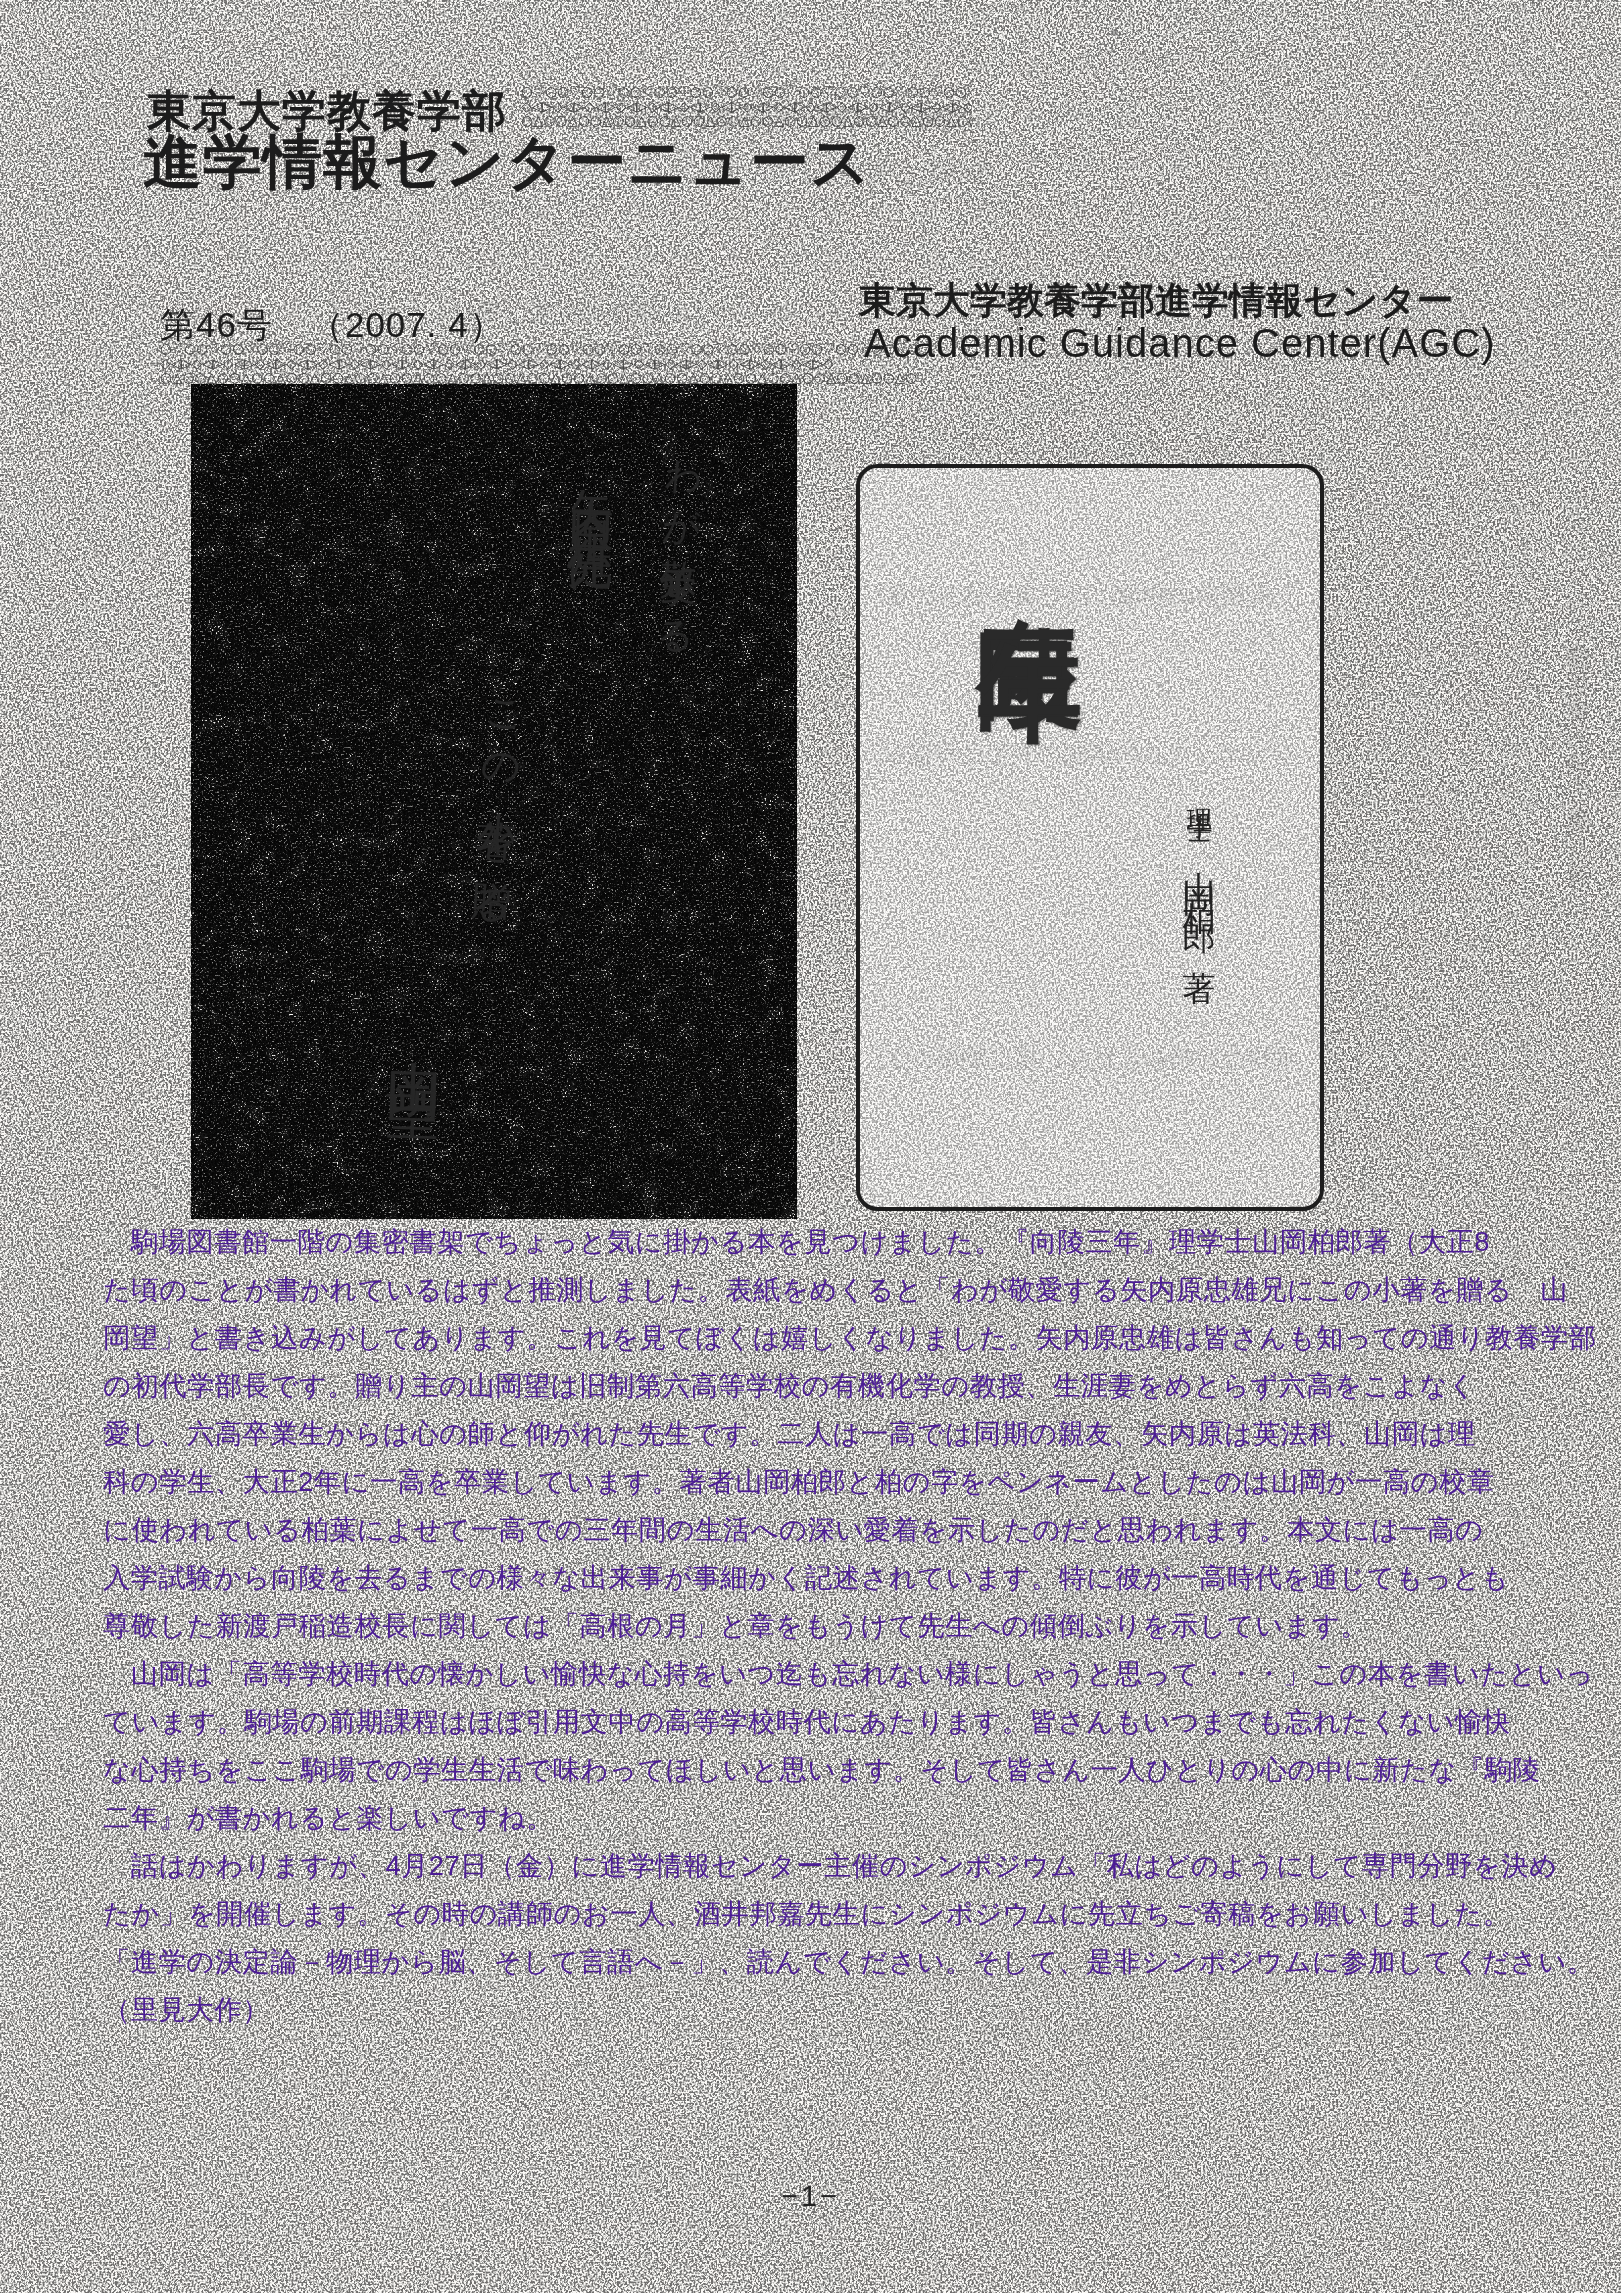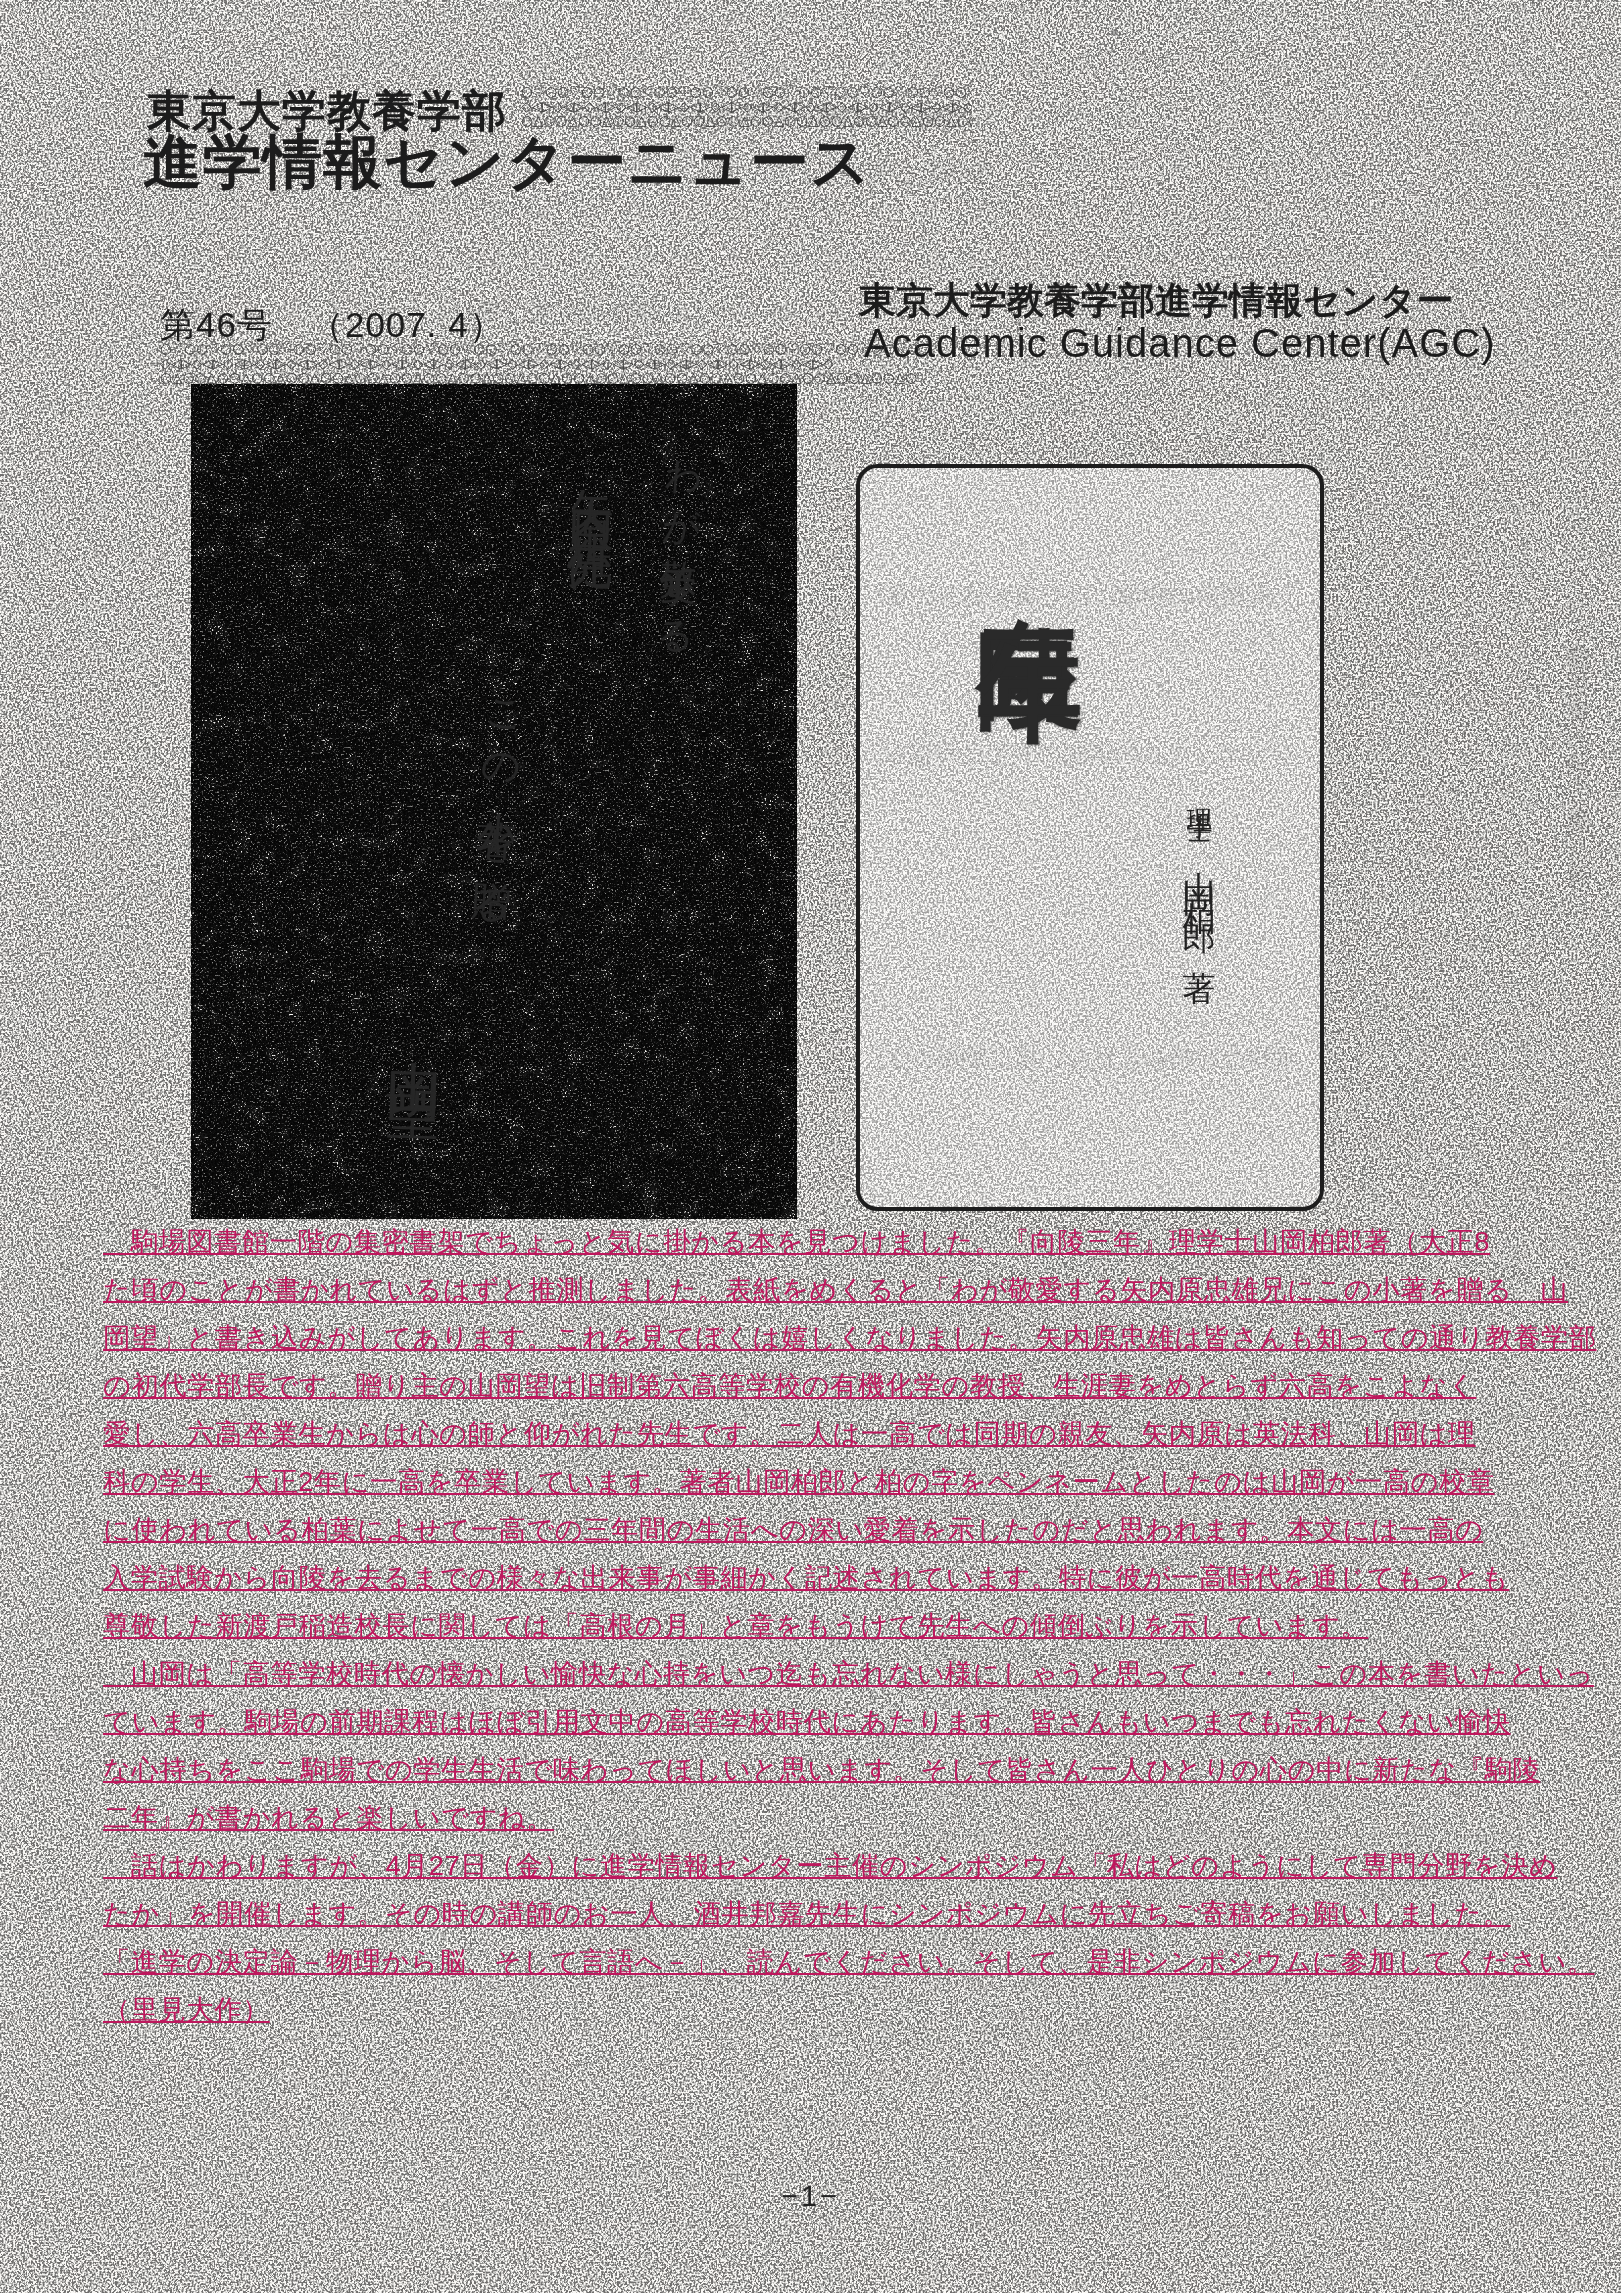--- a/index.html
+++ b/index.html
@@ -58,21 +58,21 @@
     color:#222; font-family:"Liberation Serif","DejaVu Serif",serif;
   }
   .cover-author .degree { font-size:25.5px; letter-spacing:4.9px; }
   .cover-author .name   { font-size:33px; letter-spacing:15.7px; margin-top:25.5px; }
   .cover-author .suffix { font-size:33px; margin-top:19.6px; }
 
   
   .body-text { left:103px; top:1218px; width:1421px; }
   .body-text .line {
     height:48px; line-height:48px; font-size:27.4px; letter-spacing:0.4px;
-    white-space:pre; color:#be185d;text-decoration:underline;
+    white-space:pre; color:#4c1d95;
   }
   .footer-num { left:0; top:2180px; width:1621px; text-align:center;
     font-size:29px; letter-spacing:2.9px; color:#222; }
 
   
   .bleed {
     position:absolute; transform:scaleX(-1); color:#4a4a4a; opacity:.12;
     filter:blur(0.6px); white-space:nowrap; overflow:hidden; pointer-events:none;
   }
   .bleed.v { writing-mode:vertical-rl; text-orientation:upright; }

